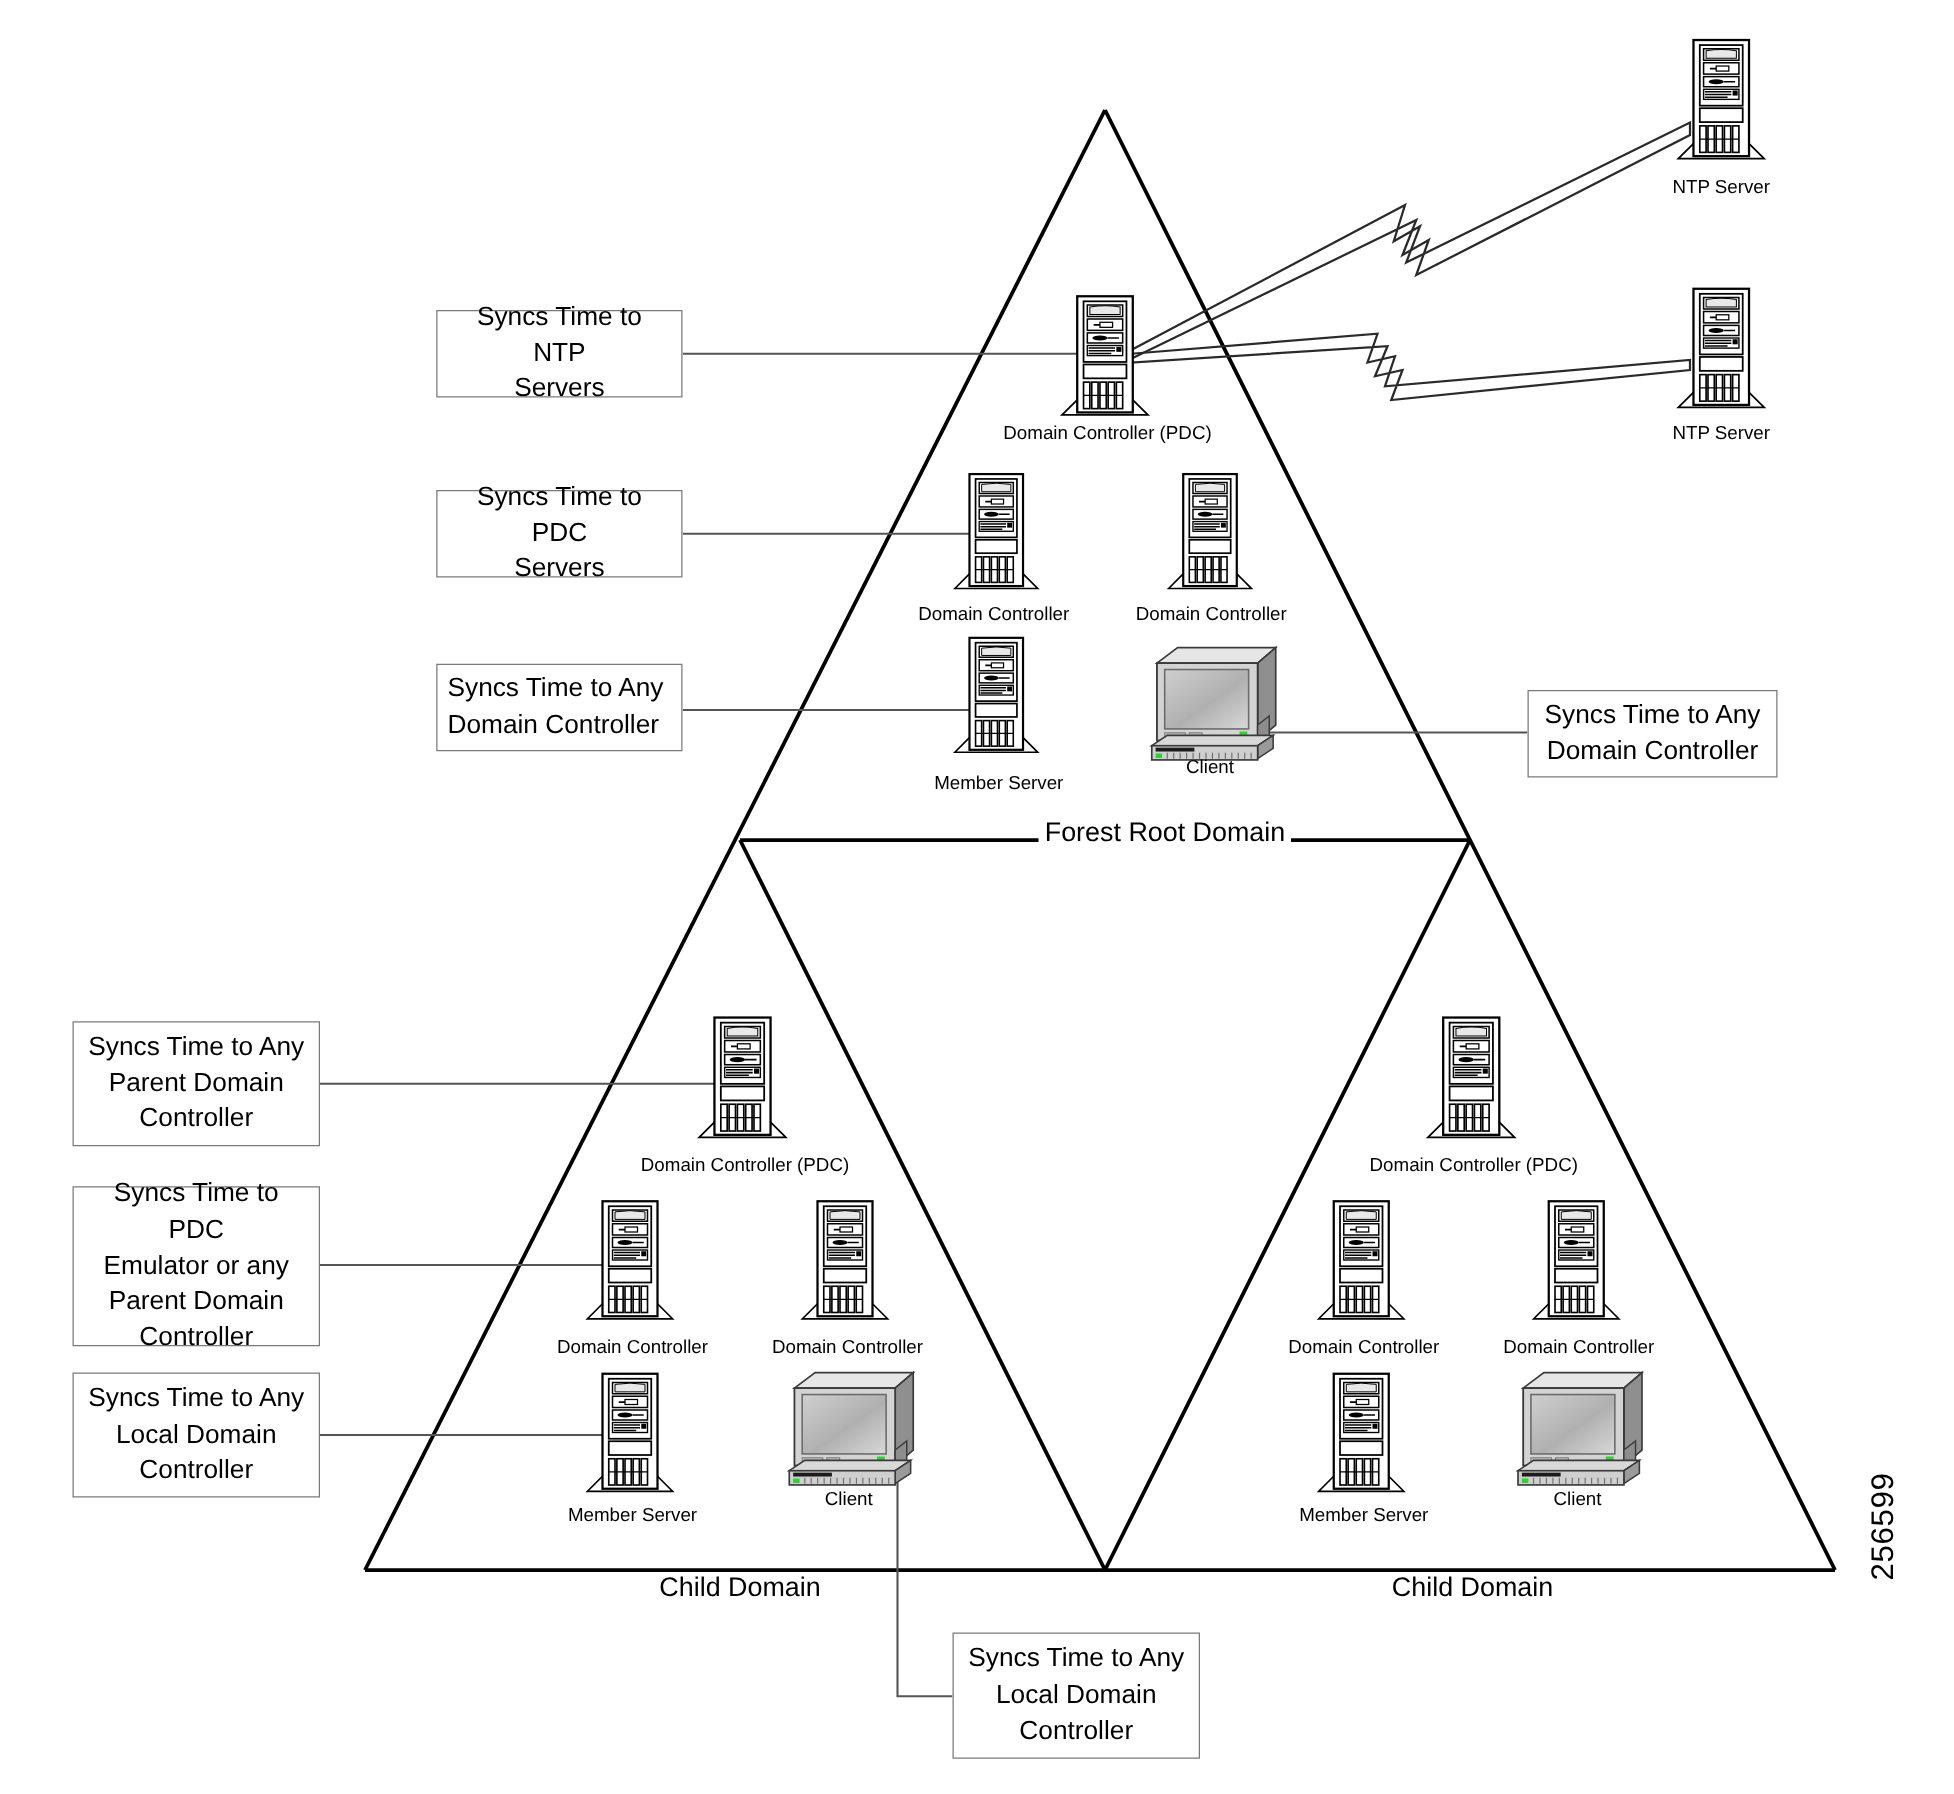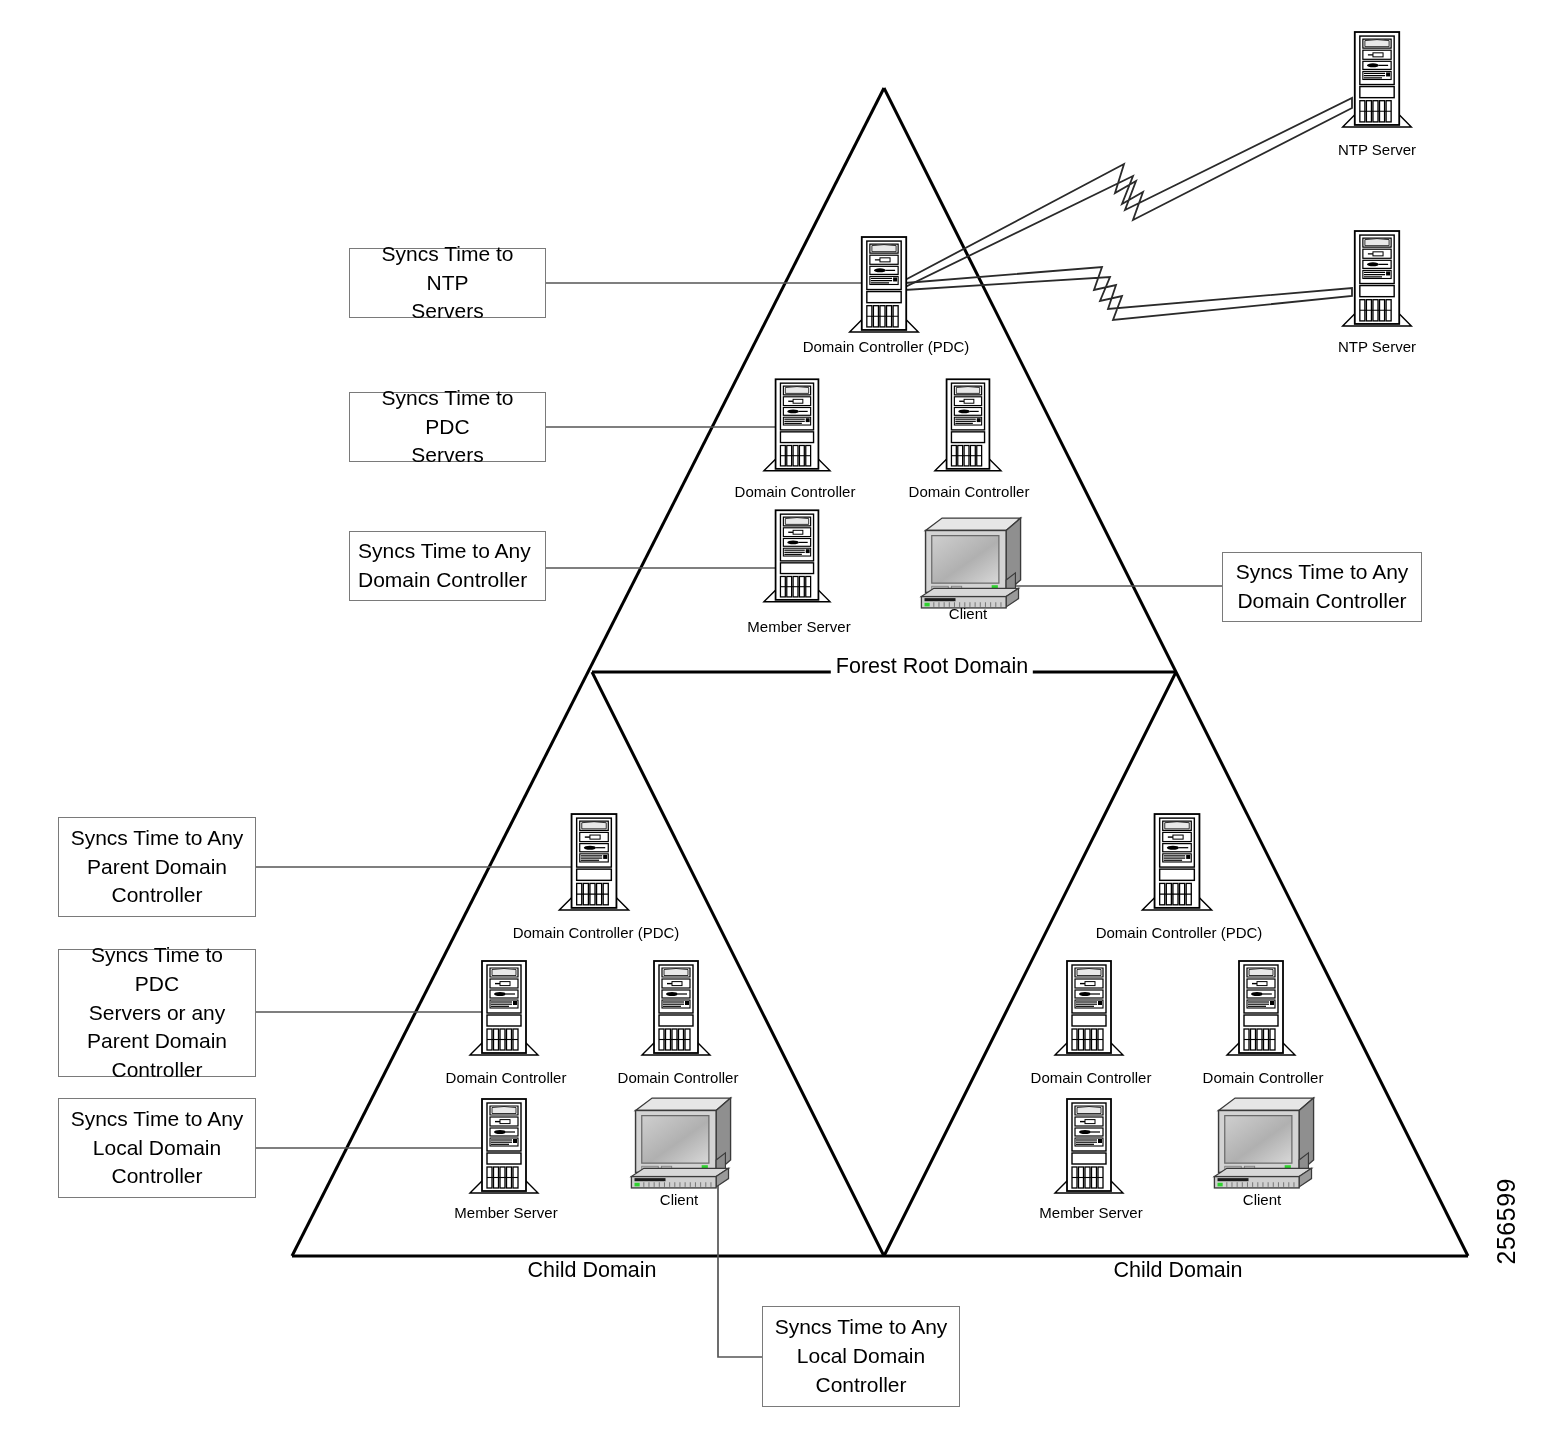--- a/index.html
+++ b/index.html
@@ -381,21 +381,21 @@
     <div>
       <span>Syncs Time to Any</span>
       <span>Parent Domain</span>
       <span>Controller</span>
     </div>
   </div>
 
   <div class="callout" style="left:58px; top:949px; width:198px; height:128px;">
     <div>
       <span>Syncs Time to PDC</span>
-      <span>Servers or any</span>
+      <span>Emulator or any</span>
       <span>Parent Domain</span>
       <span>Controller</span>
     </div>
   </div>
 
   <div class="callout" style="left:58px; top:1098px; width:198px; height:100px;">
     <div>
       <span>Syncs Time to Any</span>
       <span>Local Domain</span>
       <span>Controller</span>

